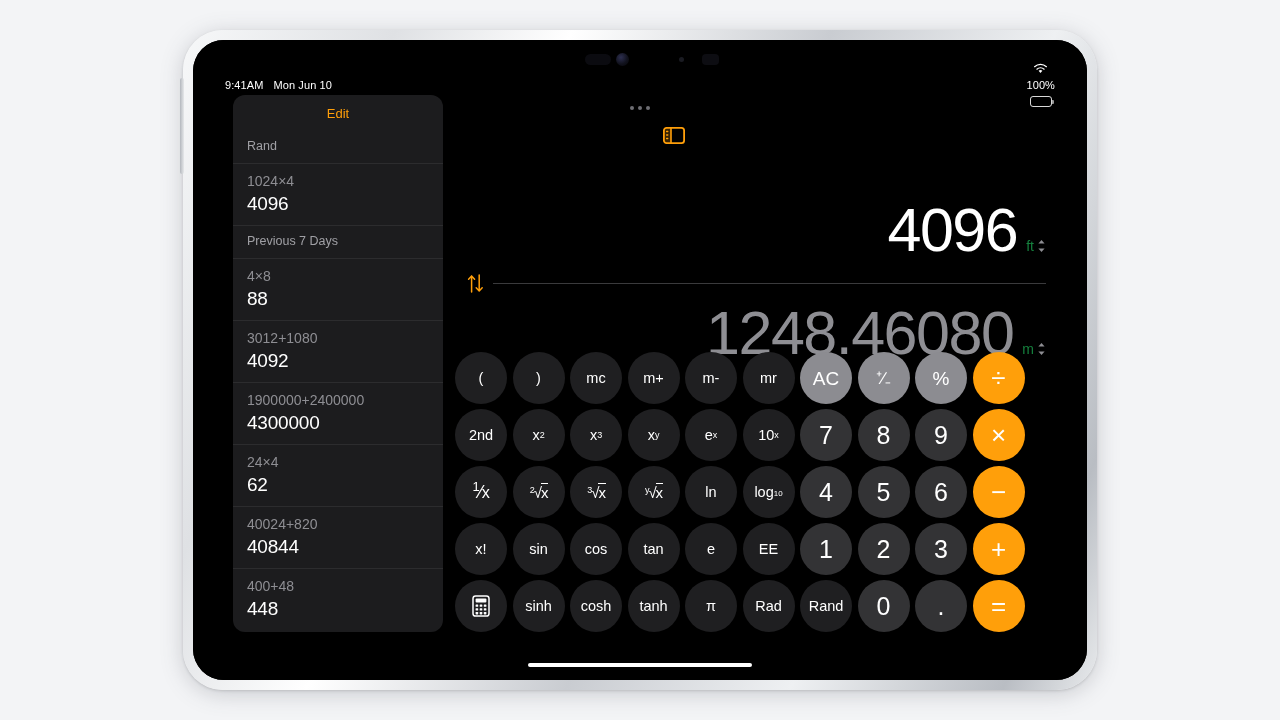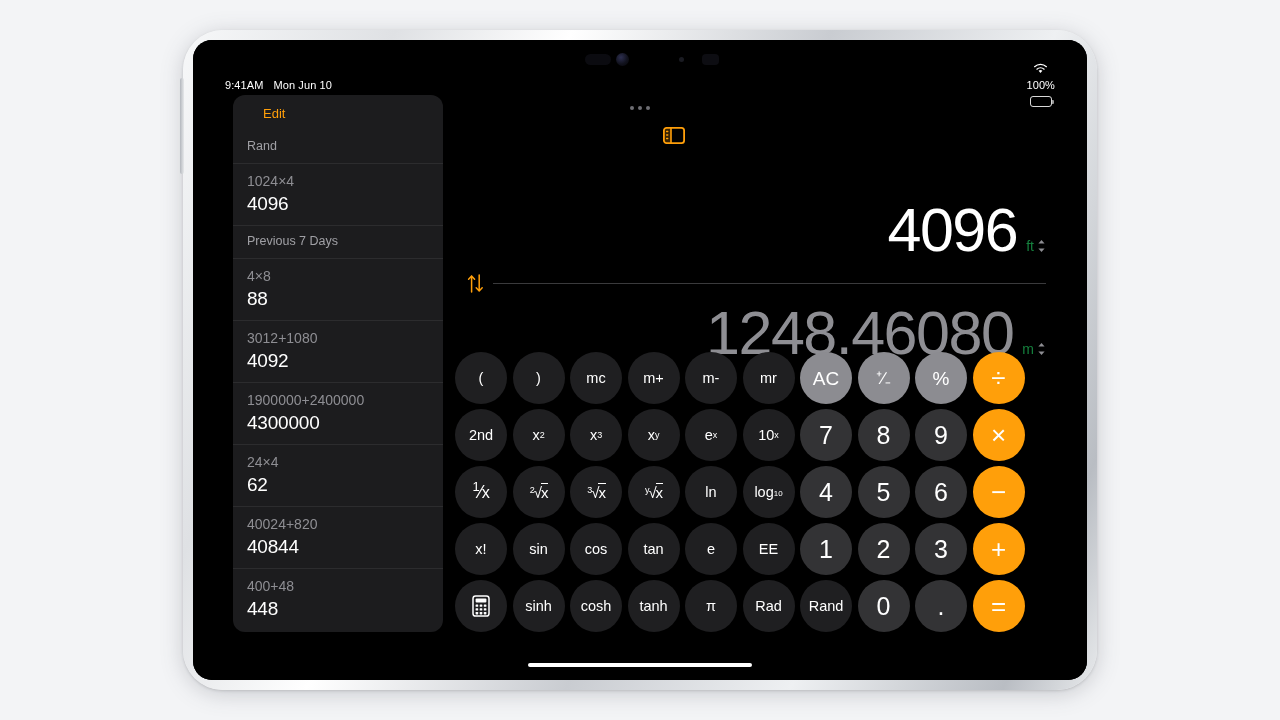--- a/index.html
+++ b/index.html
@@ -32,21 +32,21 @@
     border-radius: 40px;
     background: linear-gradient(112deg, #f7f8f9 0%, #dfe1e4 18%, #ffffff 33%, #c9ccd1 55%, #eef0f2 74%, #b9bdc3 92%, #e8eaec 100%);
     padding: 10px;
     box-shadow: 0 4px 22px rgba(80,85,95,0.26), 0 1px 3px rgba(0,0,0,0.14);
   }
 
   .device-inner {
     position: relative;
     width: 100%;
     height: 100%;
-    border-radius: 19px;
+    border-radius: 31px;
     background: #000;
     overflow: hidden;
   }
 
   
   .btn-top {
     position: absolute;
     top: 27px;
     left: 55px;
     width: 90px;
@@ -185,22 +185,22 @@
     border-radius: 12px;
     overflow: hidden;
     display: flex;
     flex-direction: column;
   }
 
   .sidebar-head {
     height: 36px;
     display: flex;
     align-items: center;
-    justify-content: flex-start;
-    padding: 0 28px;
+    justify-content: center;
+    padding: 0 22px;
     flex: 0 0 auto;
   }
   .edit-btn {
     color: #ff9f0a;
     font-size: 13px;
     background: none;
     border: none;
     cursor: pointer;
     font-family: inherit;
     padding: 2px 2px;

